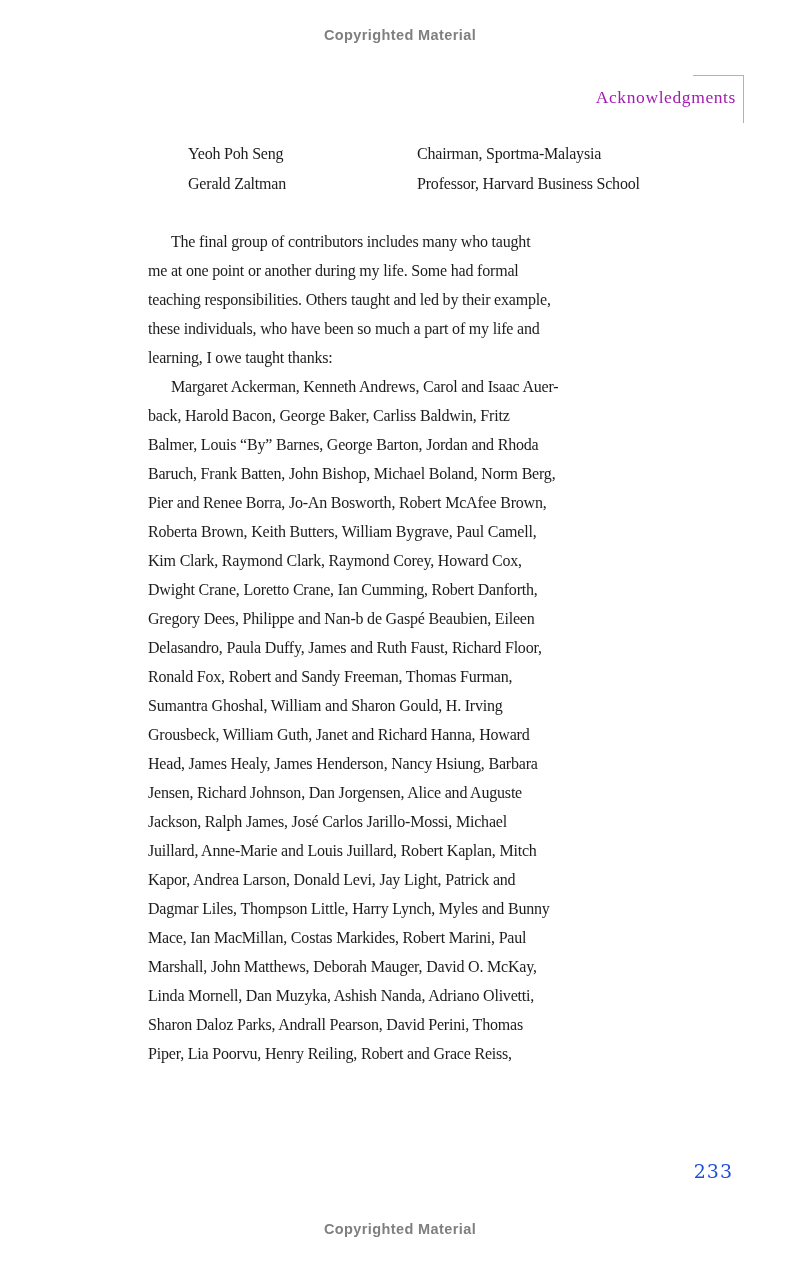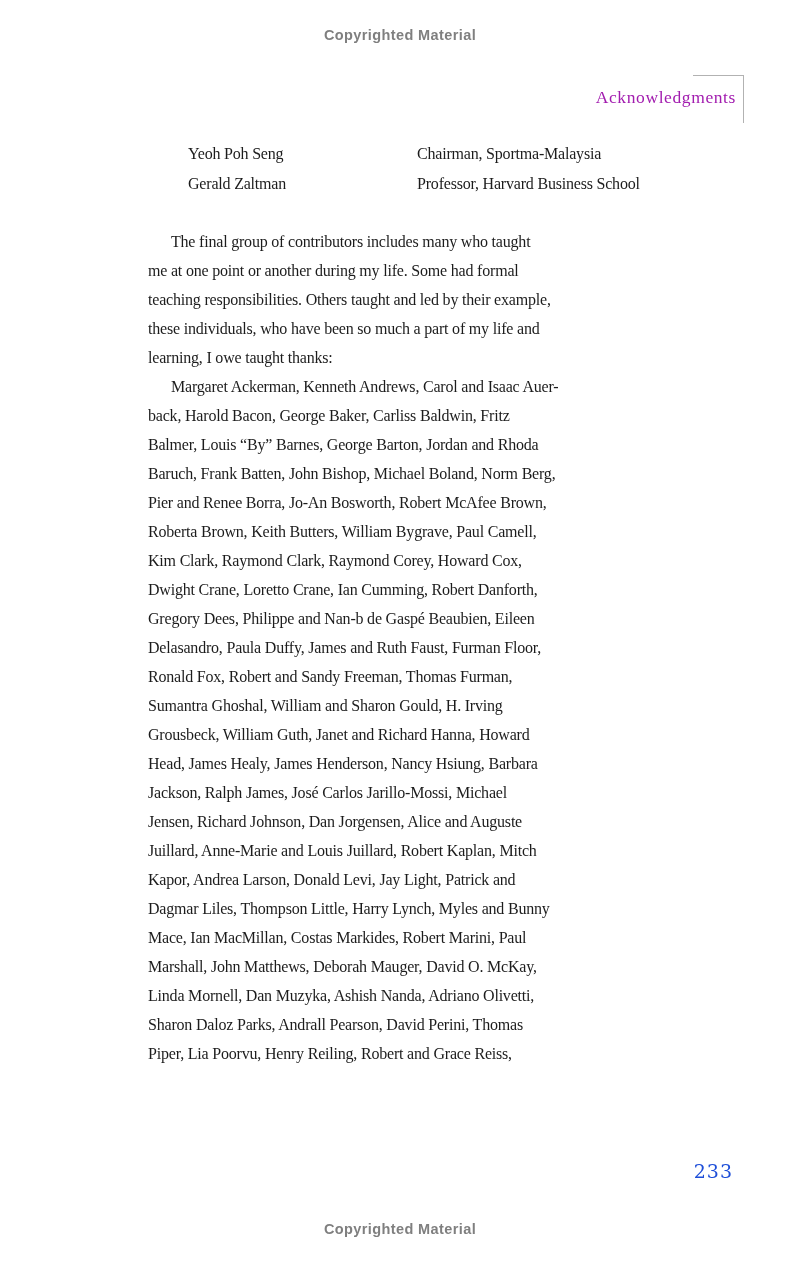--- a/index.html
+++ b/index.html
@@ -118,27 +118,27 @@
     <div class="paragraph">
         <div class="text-line first">Margaret Ackerman, Kenneth Andrews, Carol and Isaac Auer-</div>
         <div class="text-line">back, Harold Bacon, George Baker, Carliss Baldwin, Fritz</div>
         <div class="text-line">Balmer, Louis “By” Barnes, George Barton, Jordan and Rhoda</div>
         <div class="text-line">Baruch, Frank Batten, John Bishop, Michael Boland, Norm Berg,</div>
         <div class="text-line">Pier and Renee Borra, Jo-An Bosworth, Robert McAfee Brown,</div>
         <div class="text-line">Roberta Brown, Keith Butters, William Bygrave, Paul Camell,</div>
         <div class="text-line">Kim Clark, Raymond Clark, Raymond Corey, Howard Cox,</div>
         <div class="text-line">Dwight Crane, Loretto Crane, Ian Cumming, Robert Danforth,</div>
         <div class="text-line">Gregory Dees, Philippe and Nan-b de Gaspé Beaubien, Eileen</div>
-        <div class="text-line">Delasandro, Paula Duffy, James and Ruth Faust, Furman Floor,</div>
+        <div class="text-line">Delasandro, Paula Duffy, James and Ruth Faust, Richard Floor,</div>
         <div class="text-line">Ronald Fox, Robert and Sandy Freeman, Thomas Furman,</div>
         <div class="text-line">Sumantra Ghoshal, William and Sharon Gould, H. Irving</div>
         <div class="text-line">Grousbeck, William Guth, Janet and Richard Hanna, Howard</div>
         <div class="text-line">Head, James Healy, James Henderson, Nancy Hsiung, Barbara</div>
+        <div class="text-line">Jensen, Richard Johnson, Dan Jorgensen, Alice and Auguste</div>
         <div class="text-line">Jackson, Ralph James, José Carlos Jarillo-Mossi, Michael</div>
-        <div class="text-line">Jensen, Richard Johnson, Dan Jorgensen, Alice and Auguste</div>
         <div class="text-line">Juillard, Anne-Marie and Louis Juillard, Robert Kaplan, Mitch</div>
         <div class="text-line">Kapor, Andrea Larson, Donald Levi, Jay Light, Patrick and</div>
         <div class="text-line">Dagmar Liles, Thompson Little, Harry Lynch, Myles and Bunny</div>
         <div class="text-line">Mace, Ian MacMillan, Costas Markides, Robert Marini, Paul</div>
         <div class="text-line">Marshall, John Matthews, Deborah Mauger, David O. McKay,</div>
         <div class="text-line">Linda Mornell, Dan Muzyka, Ashish Nanda, Adriano Olivetti,</div>
         <div class="text-line">Sharon Daloz Parks, Andrall Pearson, David Perini, Thomas</div>
         <div class="text-line">Piper, Lia Poorvu, Henry Reiling, Robert and Grace Reiss,</div>
       </div>
   </div>

